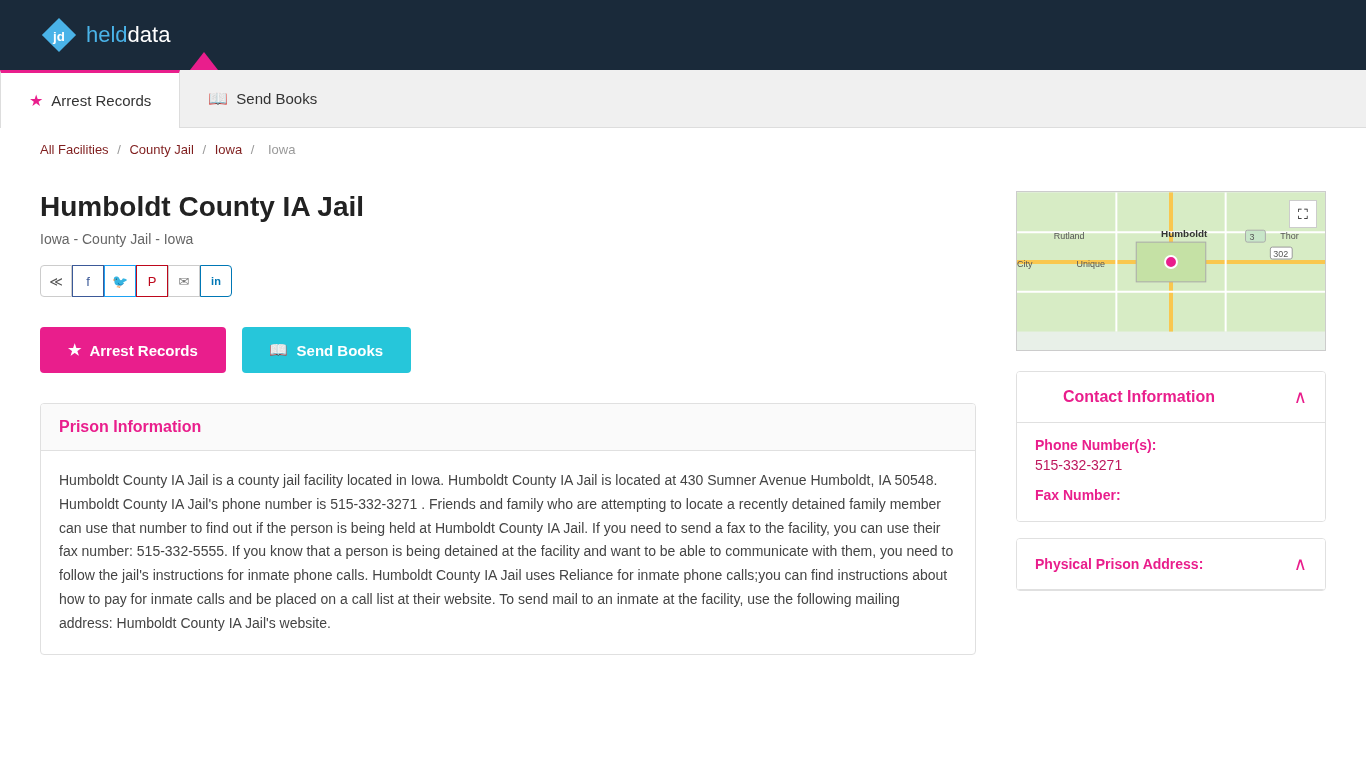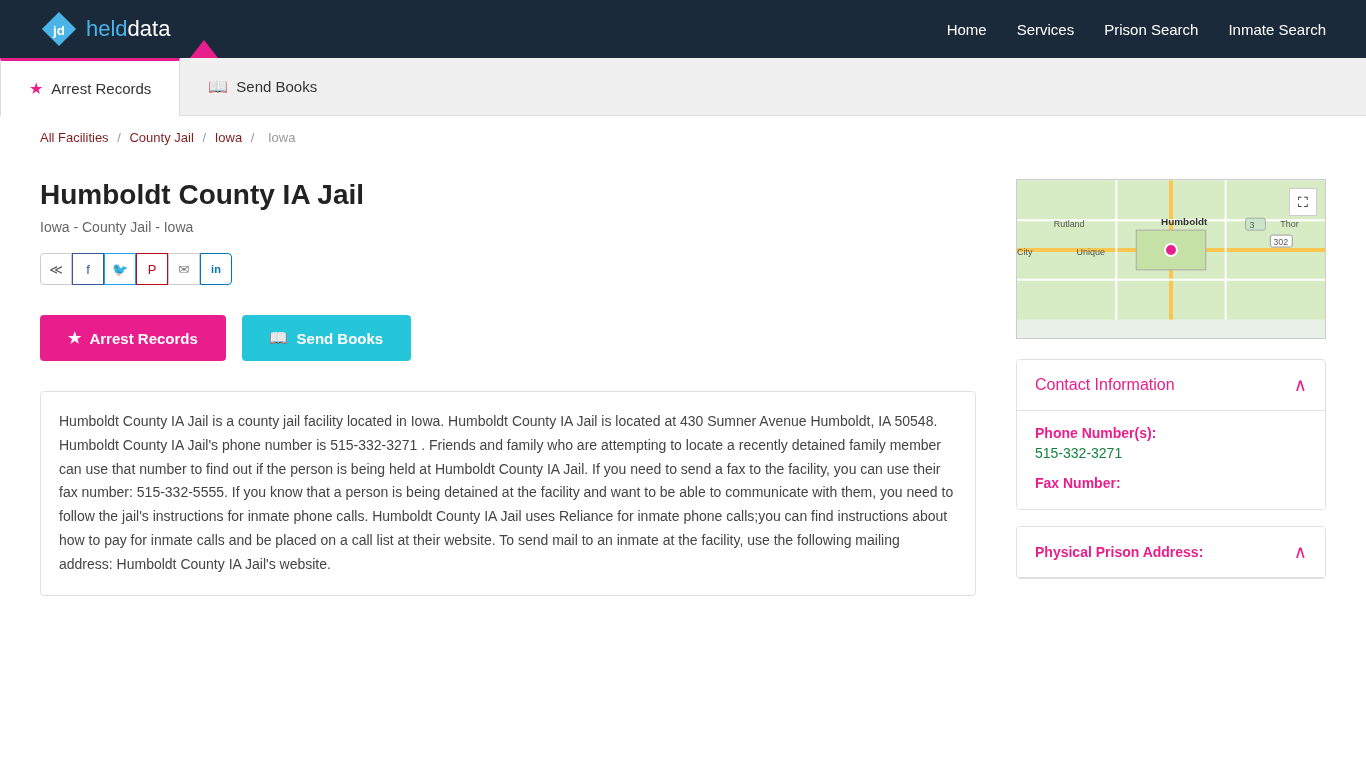--- a/index.html
+++ b/index.html
@@ -1,21 +1,21 @@
 <!DOCTYPE html>
 <html><head>
   <meta charset="utf-8">
   <style>
     * { margin: 0; padding: 0; box-sizing: border-box; }
     body { font-family: 'Segoe UI', Arial, sans-serif; font-size: 14px; color: #333; background: #fff; }
 
     
     .navbar {
       background-color: #1a2a3a;
-      height: 58px;
+      height: 70px;
       display: flex;
       align-items: center;
       justify-content: space-between;
       padding: 0 40px;
     }
     .navbar-brand {
       display: flex;
       align-items: center;
       gap: 8px;
       text-decoration: none;
@@ -253,41 +253,42 @@
     .contact-card-header {
       background: #fff;
       padding: 14px 18px;
       display: flex;
       align-items: center;
       justify-content: space-between;
       border-bottom: 1px solid #e0e0e0;
     }
     .contact-card-title {
       font-size: 16px;
-      font-weight: 400;
+      font-weight: 700;
       color: #e91e8c;
+      margin-left: 28px;
     }
     .contact-chevron {
       color: #e91e8c;
       font-size: 18px;
       cursor: pointer;
     }
     .contact-card-body {
       padding: 14px 18px;
       background: #fff;
     }
     .contact-label {
       font-size: 14px;
       font-weight: 600;
       color: #e91e8c;
       margin-bottom: 4px;
     }
     .contact-value {
       font-size: 14px;
-      color: #15803d;
+      color: #be185d;
       margin-bottom: 14px;
     }
 
     
     .address-card {
       border: 1px solid #e0e0e0;
       border-radius: 4px;
       overflow: hidden;
     }
     .address-card-header {
@@ -315,26 +316,20 @@
 <nav class="navbar">
   <a class="navbar-brand" href="#">
     <svg class="logo-diamond" viewBox="0 0 40 40">
       <polygon points="20,2 38,20 20,38 2,20" fill="#4ab3e8"></polygon>
       <text x="20" y="26" text-anchor="middle" font-size="14" font-weight="bold" fill="white">jd</text>
     </svg>
     <span class="brand-text">
       <span style="color:#4ab3e8">held</span><span style="color:#fff">data</span>
     </span>
   </a>
-  <ul class="nav-links">
-    <li><a href="#">Home</a></li>
-    <li><a href="#">Services</a></li>
-    <li><a href="#">Prison Search</a></li>
-    <li><a href="#">Inmate Search</a></li>
-  </ul>
 </nav>
 
 <div class="tab-bar">
   <div class="tab-triangle"></div>
   <a class="tab-item active" href="#">
     <span class="star-icon">★</span>
     <span>Arrest Records</span>
   </a>
   <a class="tab-item" href="#">
     <span class="book-icon">📖</span>
@@ -373,20 +368,21 @@
         <span>★</span>
         <span>Arrest Records</span>
       </button>
       <button class="btn-books">
         <span>📖</span>
         <span>Send Books</span>
       </button>
     </div>
 
     <div class="prison-info-card">
+      <div class="prison-info-header">Prison Information</div>
       <div class="prison-info-body">
         <p>Humboldt County IA Jail is a county jail facility located in Iowa. Humboldt County IA Jail is located at 430 Sumner Avenue Humboldt, IA 50548. Humboldt County IA Jail's phone number is 515-332-3271 . Friends and family who are attempting to locate a recently detained family member can use that number to find out if the person is being held at Humboldt County IA Jail. If you need to send a fax to the facility, you can use their fax number: 515-332-5555. If you know that a person is being detained at the facility and want to be able to communicate with them, you need to follow the jail's instructions for inmate phone calls. Humboldt County IA Jail uses Reliance for inmate phone calls;you can find instructions about how to pay for inmate calls and be placed on a call list at their website. To send mail to an inmate at the facility, use the following mailing address:  Humboldt County IA Jail's website.</p>
       </div>
     </div>
 
   </div>
 
   <div class="right-col">
 
     <div class="map-container">

